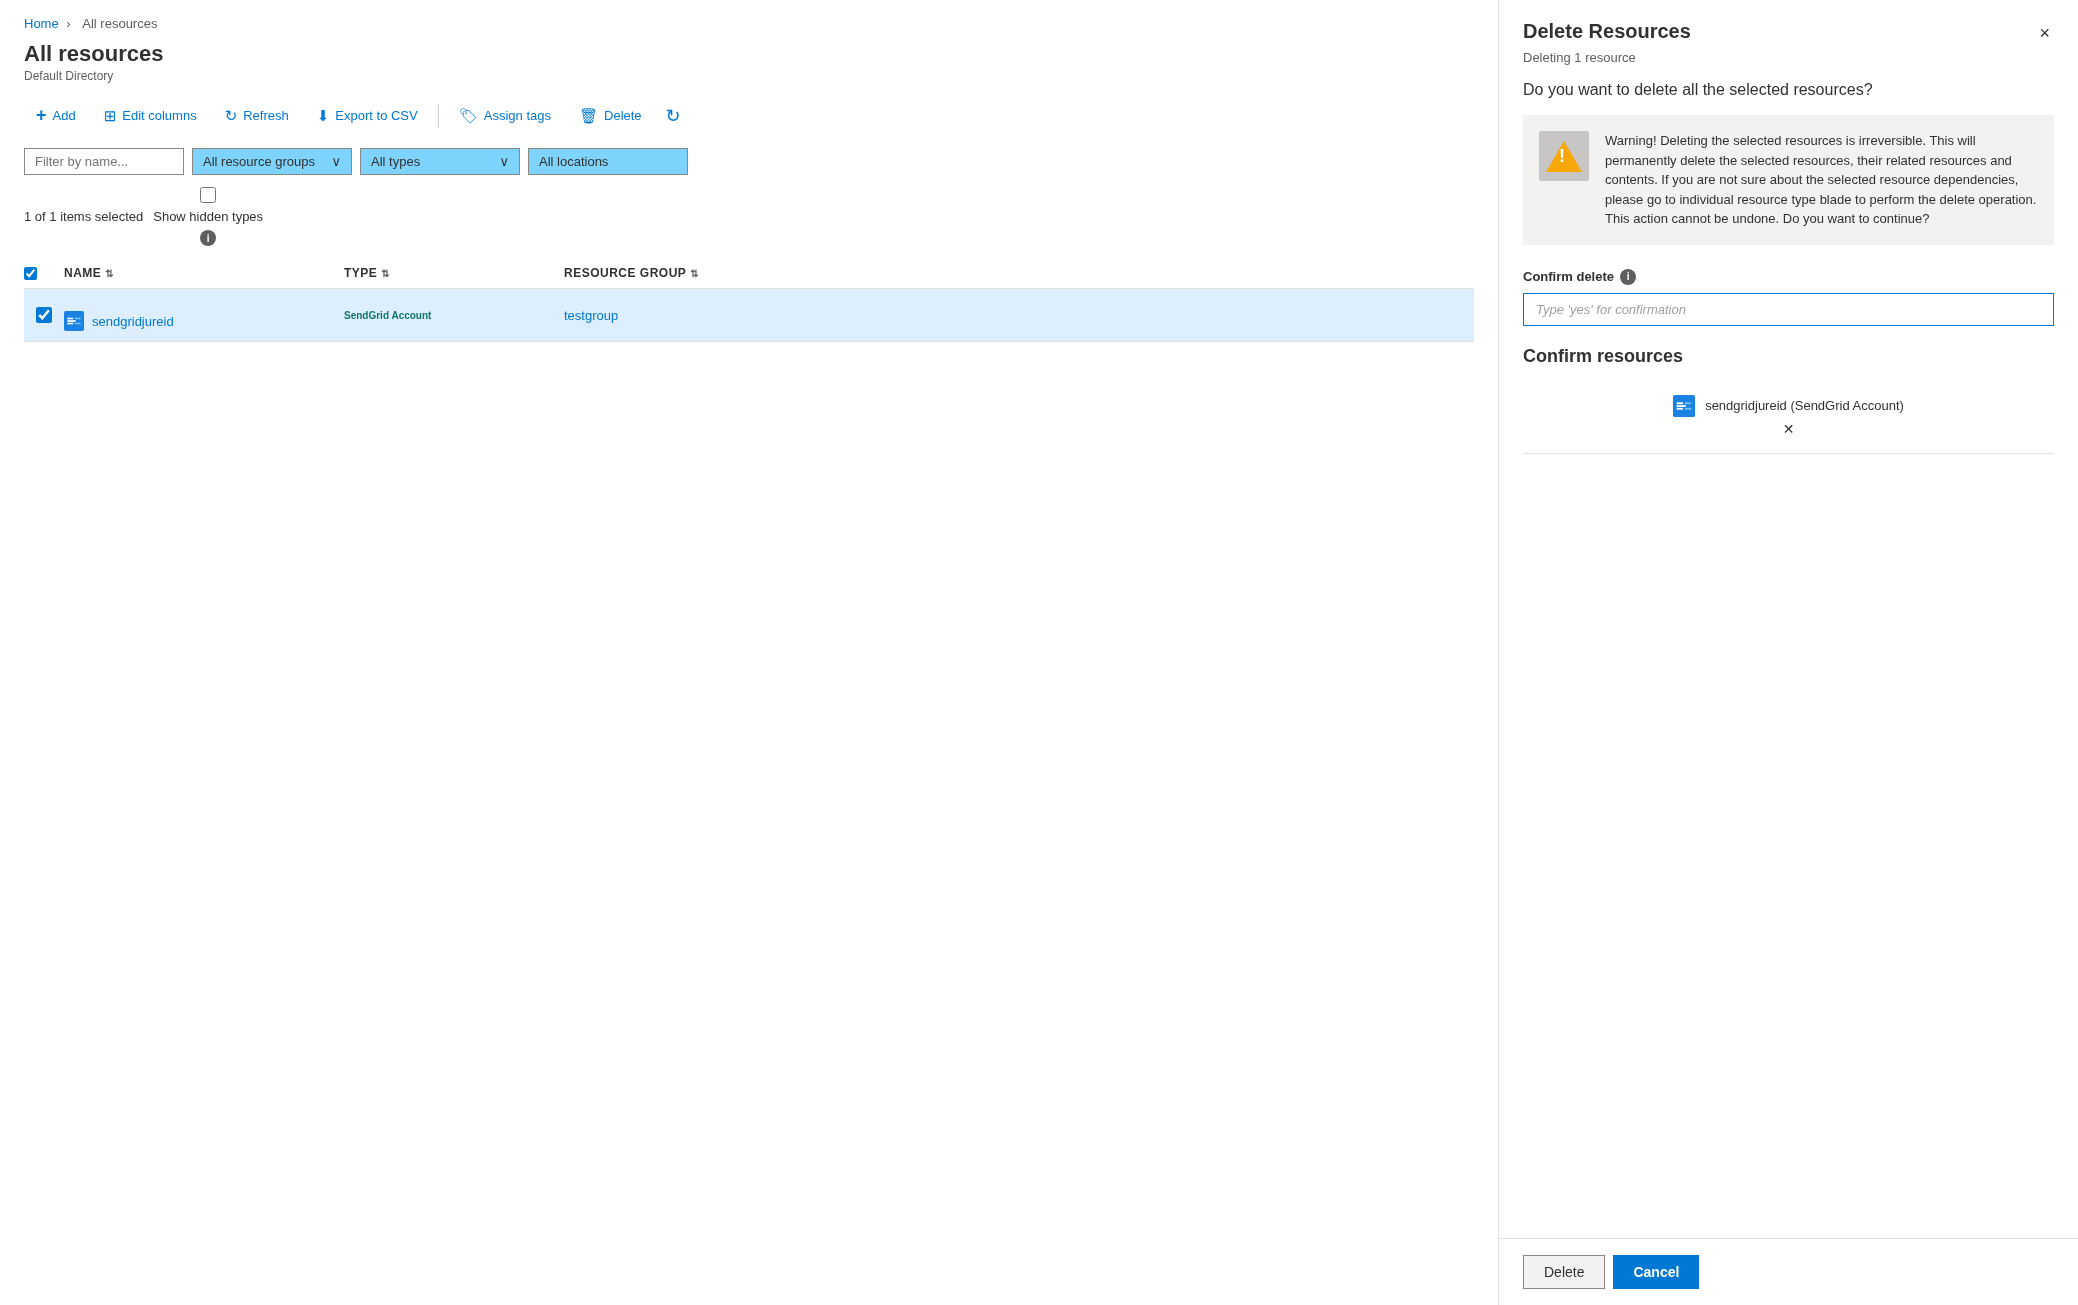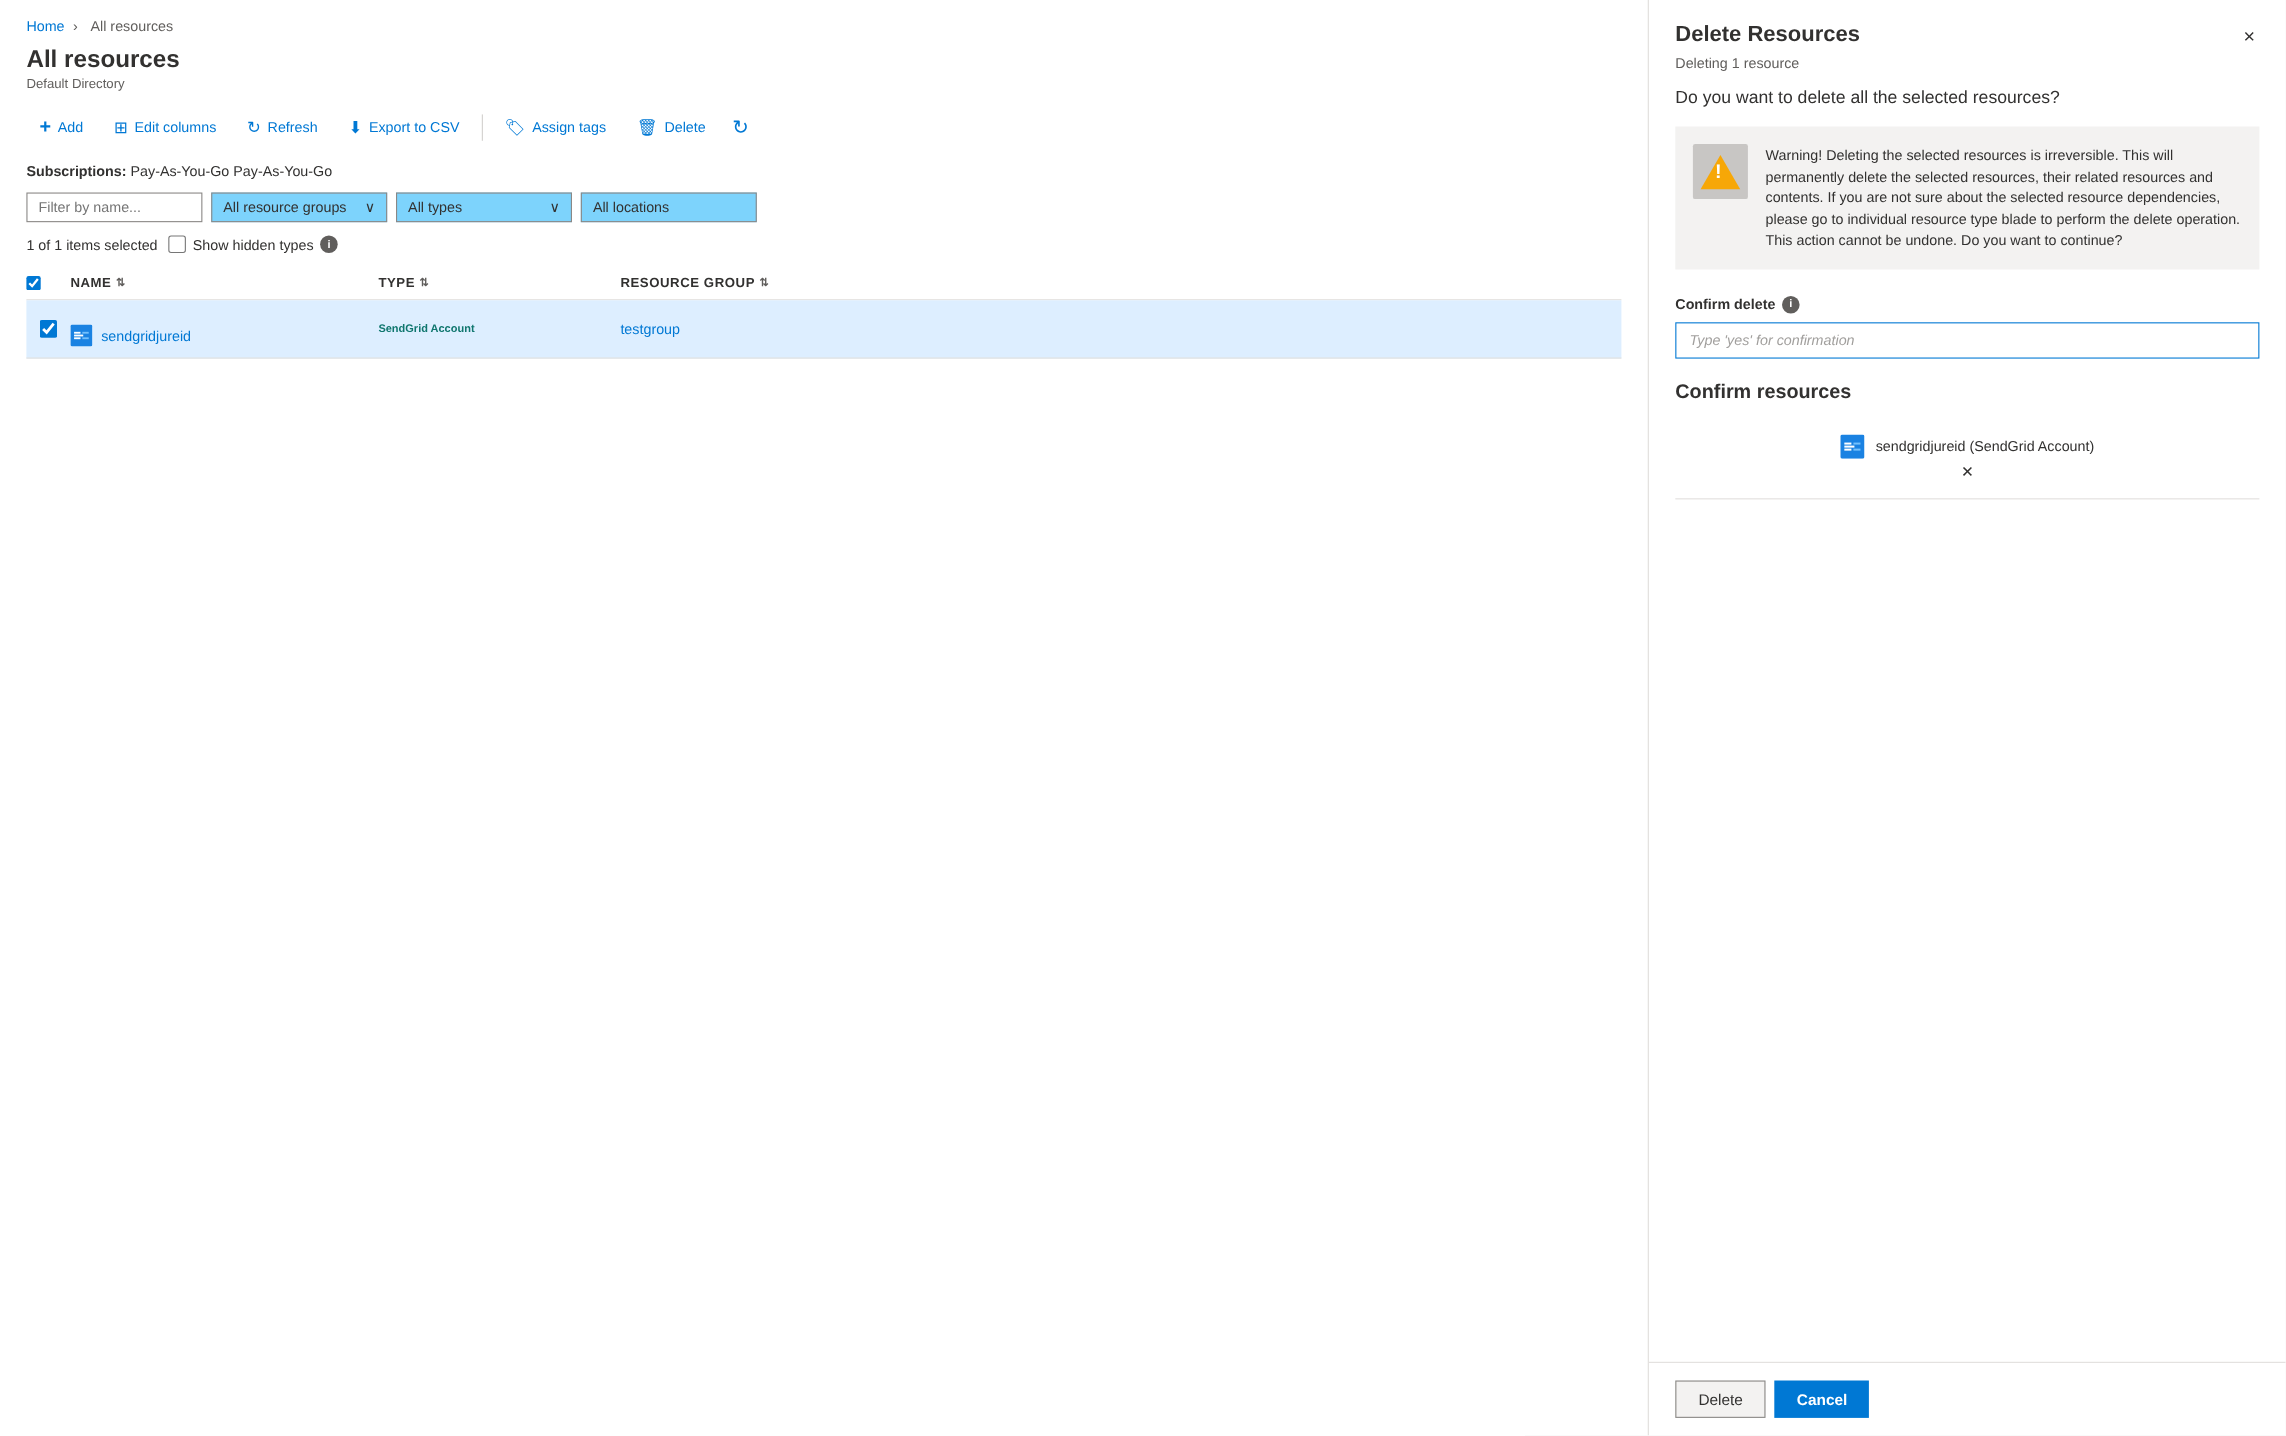--- a/index.html
+++ b/index.html
@@ -122,20 +122,21 @@
       align-items: center;
       gap: 10px;
       font-size: 13px;
       color: #323130;
       margin-bottom: 12px;
     }
     .checkbox-wrap {
       display: flex;
       align-items: center;
       gap: 6px;
+      flex-direction: column;
     }
     .checkbox-wrap input[type="checkbox"] {
       width: 16px;
       height: 16px;
       cursor: pointer;
     }
     .info-icon {
       display: inline-flex;
       align-items: center;
       justify-content: center;
@@ -424,25 +425,20 @@
       <span style="font-size:15px; color:#0078d4;">🏷</span>
       <span>Assign tags</span>
     </button>
     <button class="toolbar-btn delete-btn">
       <span style="font-size:15px;">🗑</span>
       <span>Delete</span>
     </button>
     <button class="toolbar-btn" style="font-size:18px; padding:4px 8px;">↻</button>
   </div>
 
-  <div class="subscriptions-row">
-    <strong>Subscriptions:</strong>
-    <span>Pay-As-You-Go</span>
-    <span>Pay-As-You-Go</span>
-  </div>
 
   <div class="filters-row">
     <input class="filter-input" type="text" placeholder="Filter by name..." style="">
 
     <div class="filter-dropdown">
       <span>All resource groups</span>
       <span class="chevron">∨</span>
     </div>
 
     <div class="filter-dropdown">

